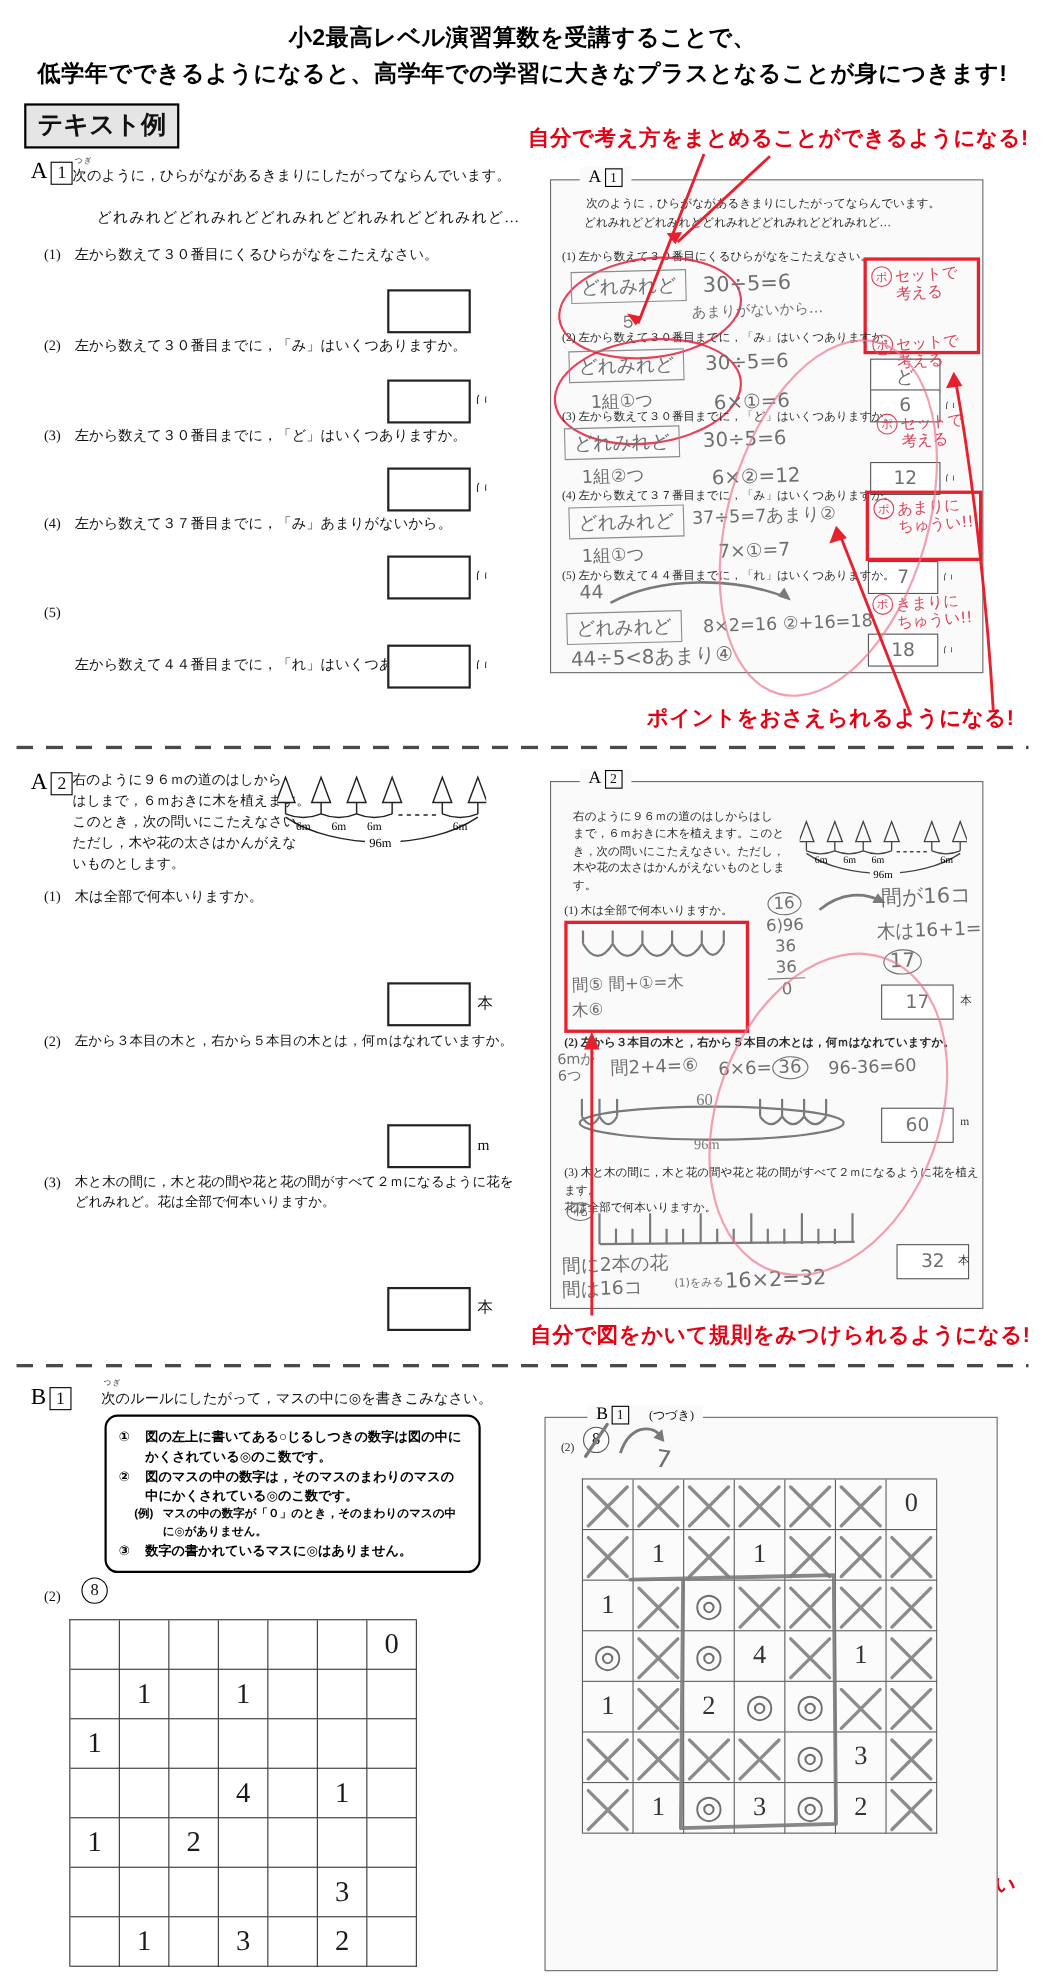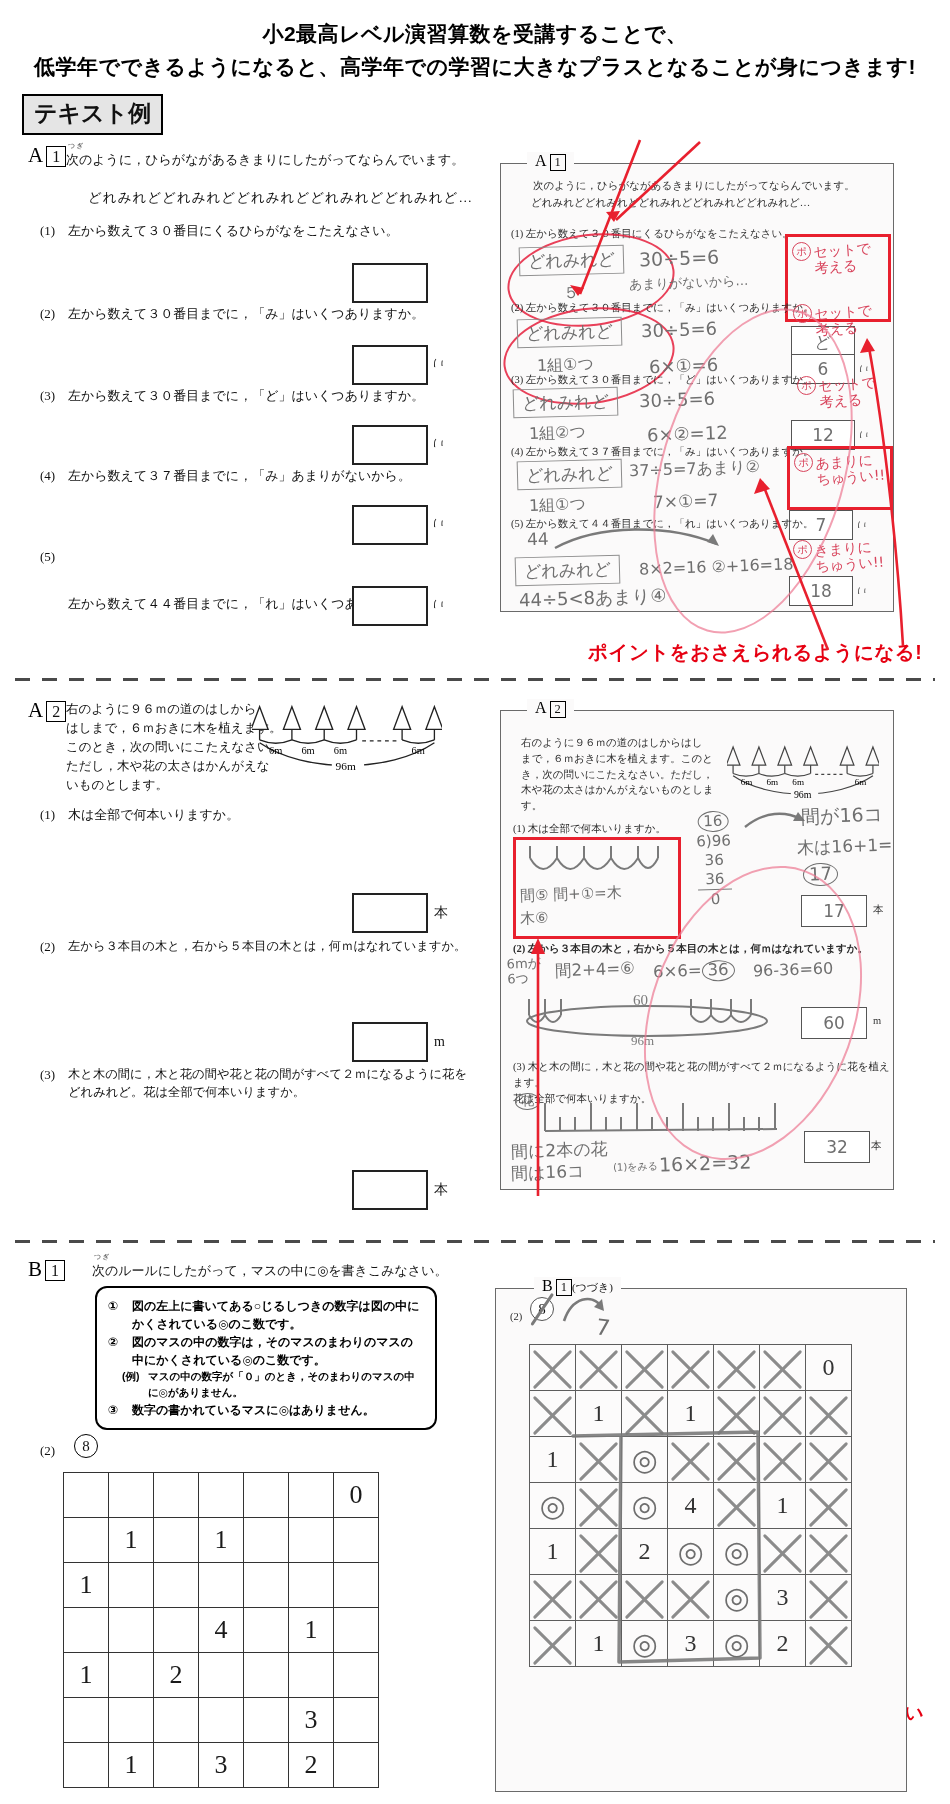--- a/index.html
+++ b/index.html
@@ -14,21 +14,21 @@
   .furi{font-family:"Liberation Serif",serif;font-size:7px;color:#333;letter-spacing:1px;}
   .seq{font-size:13.5px;letter-spacing:1px;}
   .qno{width:26px;}
   .abox{width:72px;height:36px;border:2px solid #222;background:#fff;}
   .unit-rot{transform:rotate(90deg);transform-origin:center;font-size:12px;}
   .unit-up{font-size:14px;}
   .sl-letter{font-family:"Liberation Serif",serif;font-size:21px;color:#000;}
   .sl-num{font-family:"Liberation Serif",serif;font-size:16px;border:1.5px solid #000;padding:0 5px;margin-left:3px;display:inline-block;line-height:1.2;}
   .sm .sl-letter,.sl-letter.sm{font-size:16px;}
   .sm .sl-num,.sl-num.sm{font-size:12.5px;padding:0 4px;}
-  .sl-suffix{font-family:Liberation Serif, serif;font-size:11px;margin-left:0;text-align:right;}
+  .sl-suffix{font-family:Liberation Serif, serif;font-size:11px;margin-left:18px;text-align:right;}
   .divider{height:3px;width:920px;background:repeating-linear-gradient(90deg,#4a4a4a 0 15px,transparent 15px 27px);}
   
   .scan{position:absolute;border:1.5px solid #6a6a6a;background:#fbfafa;}
   .legend{position:absolute;top:-12px;left:26px;background:#fbfafa;padding:0 8px;}
   .sprob{font-family:"Liberation Serif","DejaVu Serif",serif;font-size:10.5px;color:#2b2b2b;line-height:1.5;}
   .hand{font-family:"DejaVu Sans",sans-serif;color:#6f6f6f;transform:rotate(-2deg);line-height:1.15;}
   .hword{font-family:"DejaVu Sans",sans-serif;color:#6f6f6f;border:1.5px solid #8c8c8c;padding:2px 8px;font-size:17px;transform:rotate(-1.5deg);background:transparent;}
   .sbox{border:1.5px solid #555;background:#fff;display:flex;align-items:center;justify-content:center;}
   .sbox .hv{font-family:"DejaVu Sans",sans-serif;color:#6f6f6f;font-size:17px;}
   .sunit{font-family:"Liberation Serif",serif;font-size:10px;color:#333;transform:rotate(90deg);}
@@ -64,21 +64,23 @@
 </style>
 </head>
 <body>
 
 <div class="page">
 
   <div class="abs hdr" style="top:20px;left:0;">小2最高レベル演習算数を受講することで、</div>
   <div class="abs hdr" style="top:53px;left:0;">低学年でできるようになると、高学年での学習に大きなプラスとなることが身につきます!</div>
   <div class="abs texlabel" style="left:22px;top:94px;">テキスト例</div>
 
+  <div class="abs red" style="left:480px;top:112px;">自分で考え方をまとめることができるようになる!</div>
   <div class="abs red" style="left:588px;top:639px;">ポイントをおさえられるようになる!</div>
+  <div class="abs red" style="left:482px;top:1200px;">自分で図をかいて規則をみつけられるようになる!</div>
   <div class="abs red" style="left:500px;top:1700px;font-size:18.5px;">自分で試行錯誤しながらじっくり考えて解いていく!</div>
 
   <div class="abs" style="left:28px;top:143px;">
     <span class="sl-letter">A</span><span class="sl-num">1</span>
   </div>
   <div class="abs furi" style="left:68px;top:141px;">つぎ</div>
   <div class="abs prob" style="left:66px;top:151px;">次のように，ひらがながあるきまりにしたがってならんでいます。</div>
   <div class="abs prob seq" style="left:88px;top:188px;">どれみれどどれみれどどれみれどどれみれどどれみれど…</div>
 
   <div class="abs prob qno" style="left:40px;top:222px;">(1)</div>
@@ -369,21 +371,21 @@
         <line x1="157" y1="22" x2="157" y2="36"></line>
           <line x1="172" y1="22" x2="172" y2="36"></line>
         <line x1="203" y1="22" x2="203" y2="36"></line>
           <line x1="218" y1="22" x2="218" y2="36"></line>
       </g>
     </svg>
     <div class="abs hand" style="left:10px;top:430px;font-size:17px;">間に2本の花</div>
     <div class="abs hand" style="left:10px;top:452px;font-size:17px;">間は16コ</div>
     <div class="abs hand" style="left:112px;top:450px;font-size:10px;">(1)をみる</div>
     <div class="abs hand" style="left:158px;top:442px;font-size:19px;">16×2=32</div>
-    <div class="abs sbox" style="left:303px;top:420px;width:64px;height:30px;text-align:center;">
+    <div class="abs sbox" style="left:314px;top:420px;width:64px;height:30px;text-align:center;">
         <span class="hv">32</span>
       </div>
     <div class="abs sunit-up" style="left:370px;top:428px;">本</div>
 
     <div class="abs pinkell" style="left:150px;top:150px;width:200px;height:300px;transform:rotate(20deg);"></div>
   </div>
 
   <div class="abs divider" style="left:15px;top:1240px;"></div>
 
   <div class="abs" style="left:28px;top:1257px;">

